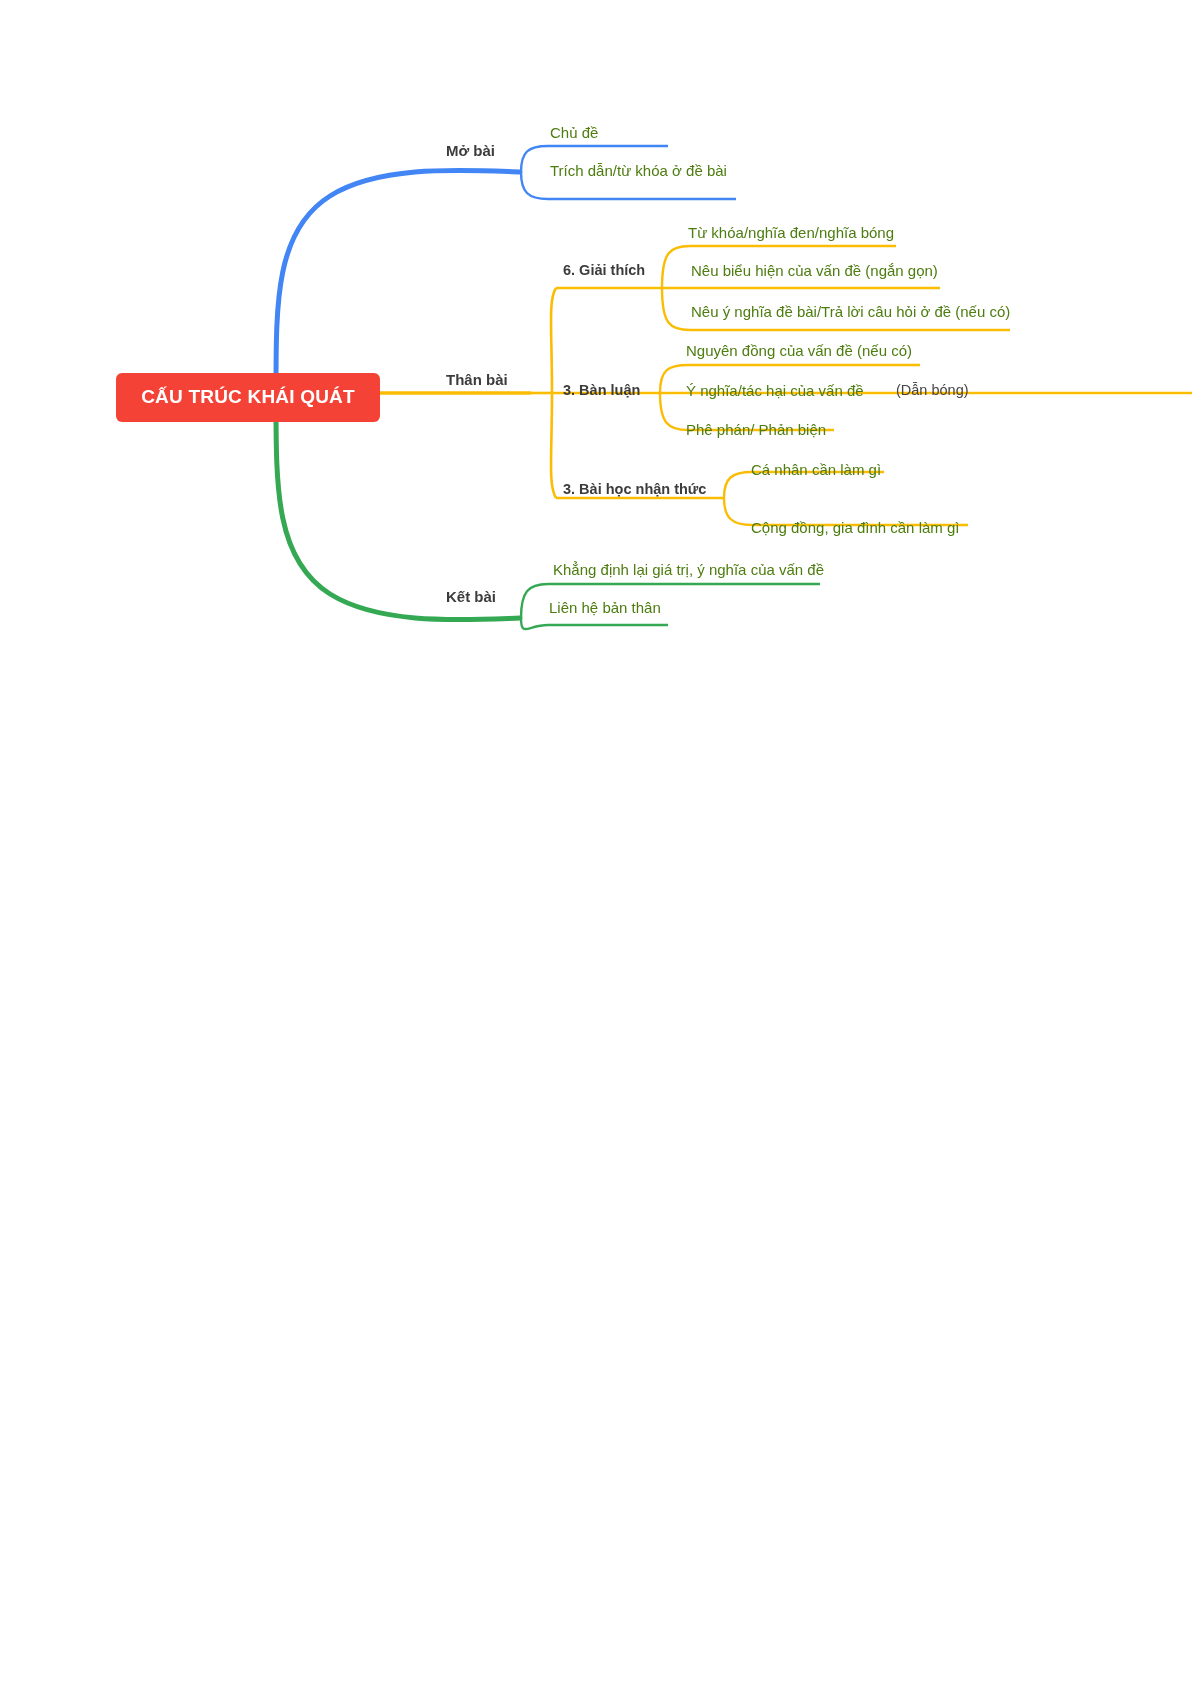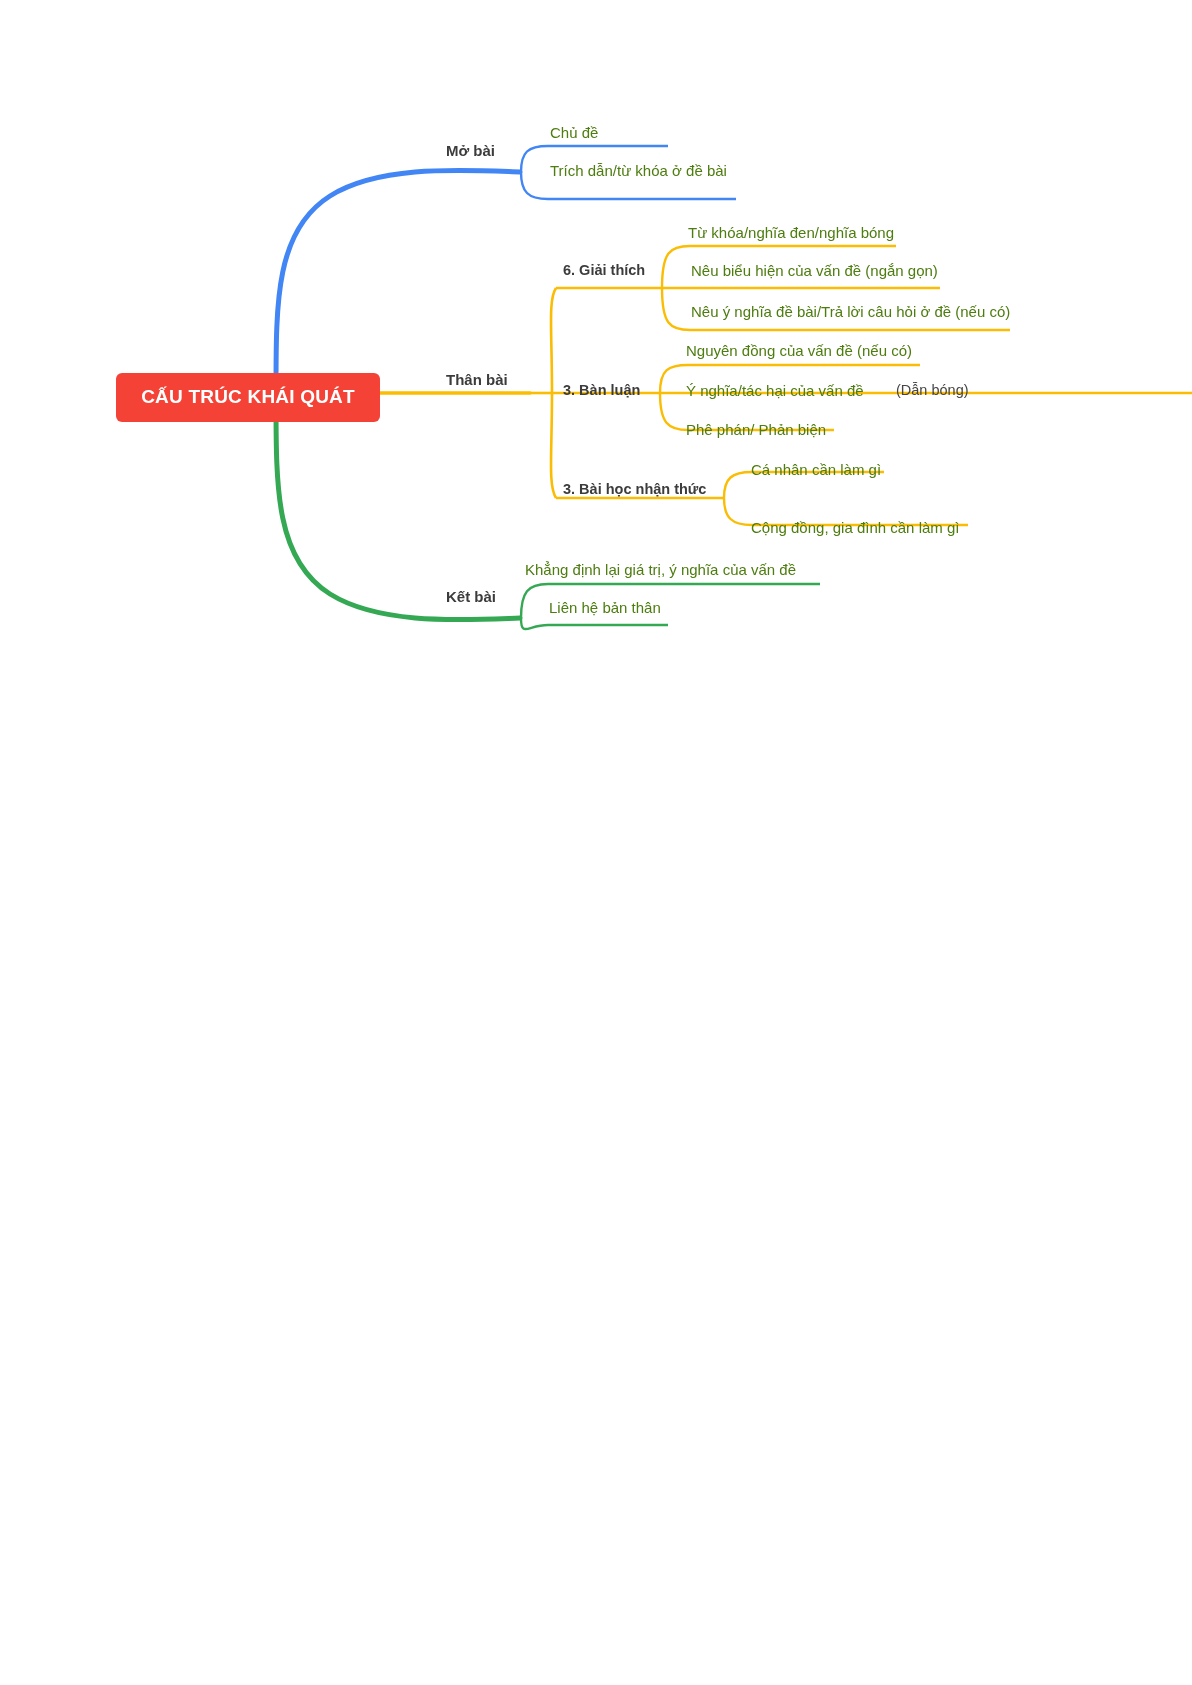--- a/index.html
+++ b/index.html
@@ -123,16 +123,16 @@
   <div class="node-label leaf-label" style="left:686px; top:342px;">Nguyên đồng của vấn đề (nếu có)</div>
   <div class="node-label leaf-label" style="left:686px; top:382px;">Ý nghĩa/tác hại của vấn đề</div>
   <div class="node-label evidence-note" style="left:896px; top:382px;">(Dẫn bóng)</div>
   <div class="node-label leaf-label" style="left:686px; top:421px;">Phê phán/ Phản biện</div>
 
   <div class="node-label sub-title" style="left:563px; top:481px;">3. Bài học nhận thức</div>
   <div class="node-label leaf-label" style="left:751px; top:461px;">Cá nhân cần làm gì</div>
   <div class="node-label leaf-label" style="left:751px; top:499px;margin-top:20px;">Cộng đồng, gia đình cần làm gì</div>
 
   <div class="node-label branch-title" style="left:446px; top:580px;margin-top:8px;">Kết bài</div>
-  <div class="node-label leaf-label" style="left:525px; top:561px;">Khẳng định lại giá trị, ý nghĩa của vấn đề</div>
+  <div class="node-label leaf-label" style="left:553px; top:561px;">Khẳng định lại giá trị, ý nghĩa của vấn đề</div>
   <div class="node-label leaf-label" style="left:549px; top:599px;">Liên hệ bản thân</div>
 
 </div>
 
 </body></html>

